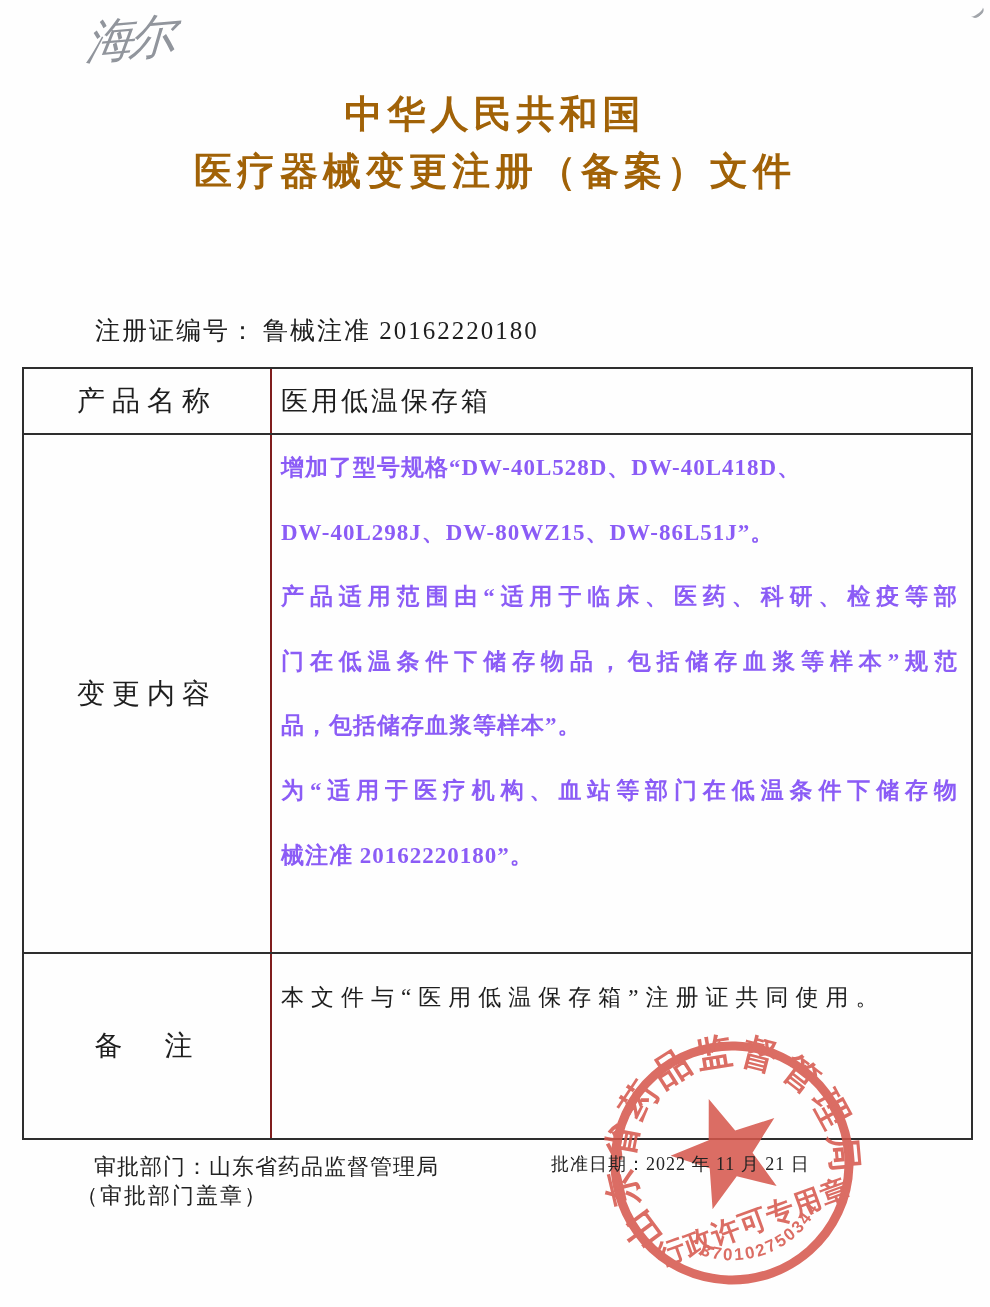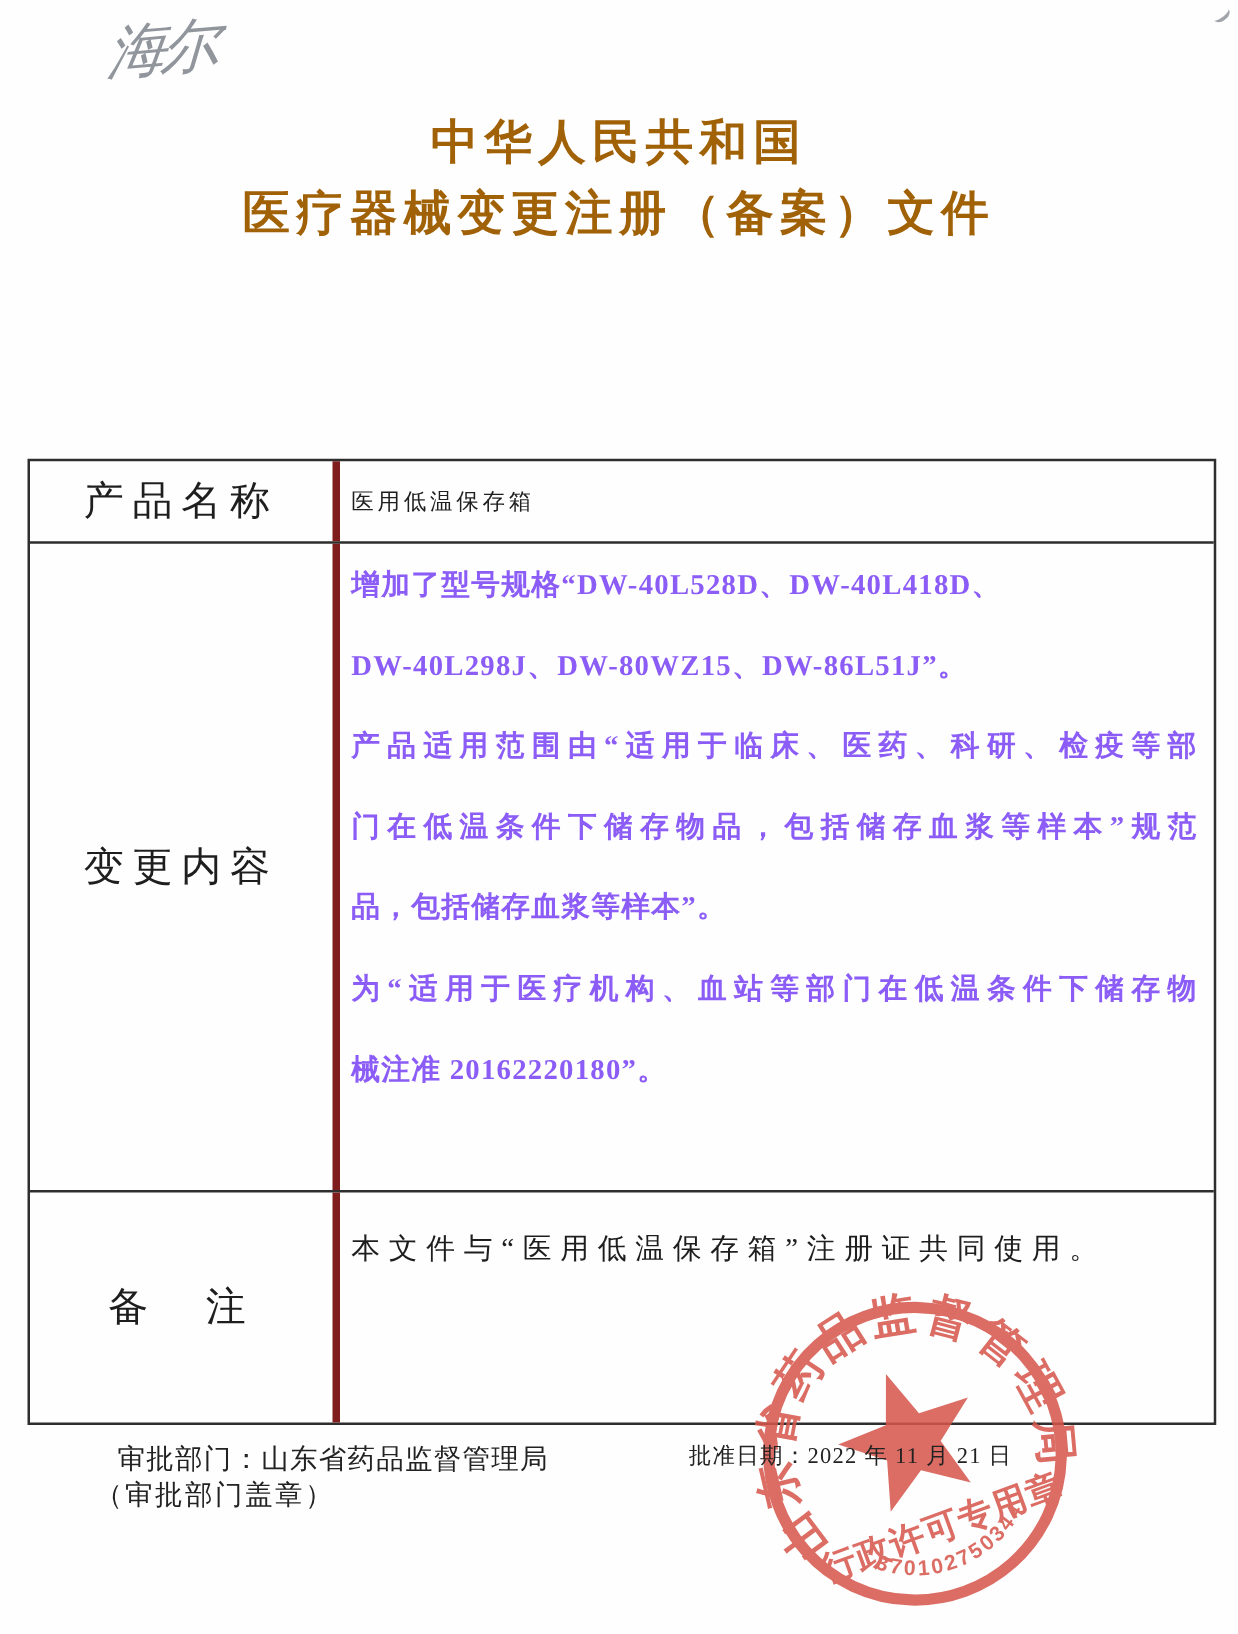--- a/index.html
+++ b/index.html
@@ -32,31 +32,31 @@
   }
   .reg-line .val{padding-left:6px;}
   
   .doc-table{
     position:absolute;left:22px;top:367px;width:951px;
     border:2px solid #2e2e2e;box-sizing:border-box;background:transparent;
   }
   .t-row{display:flex;box-sizing:border-box;}
   .t-row + .t-row{border-top:2px solid #2e2e2e;}
   .t-label{
-    width:248px;flex:0 0 248px;border-right:6px solid #7f1d1d;
+    width:248px;flex:0 0 248px;border-right:2px solid #7f1d1d;
     display:flex;align-items:center;justify-content:center;
-    font-size:32px;letter-spacing:7px;color:#1e1e1e;box-sizing:border-box;
+    font-size:28px;letter-spacing:7px;color:#1e1e1e;box-sizing:border-box;
   }
   .t-content{flex:1;min-width:0;padding:0 14px 0 9px;box-sizing:border-box;color:#1e1e1e;}
   .row-product{height:64px;}
-  .row-product .t-content{display:flex;align-items:center;font-size:18px;letter-spacing:3px;}
+  .row-product .t-content{display:flex;align-items:center;font-size:27px;letter-spacing:3px;}
   .row-change{height:519px;}
   .row-change .t-content{padding-top:1px;}
   .row-remark{height:186px;}
-  .row-remark .t-content{padding-top:16px;}
+  .row-remark .t-content{padding-top:1px;margin-top:14px;}
   .line{
     font-size:23px;line-height:64.6px;letter-spacing:1px;white-space:nowrap;color:#8b5cf6;font-weight:bold;
   }
   .line.fill{white-space:normal;text-align:justify;text-align-last:justify;letter-spacing:0;}
   .remark-line{font-size:23px;line-height:58px;letter-spacing:7px;white-space:nowrap;color:#1e1e1e;}
   
   .footer-dept{position:absolute;left:94px;top:1152px;font-size:22px;letter-spacing:1px;z-index:3;}
   .footer-date{position:absolute;left:551px;top:1152px;font-size:18px;letter-spacing:1px;z-index:3;}
   .footer-seal-note{position:absolute;left:76px;top:1181px;font-size:22px;letter-spacing:2px;z-index:3;}
   
@@ -73,20 +73,23 @@
 <div class="page">
 
   <div class="handwriting">海尔</div>
   <div class="corner-mark"></div>
 
   <div class="titles">
     <div>中华人民共和国</div>
     <div>医疗器械变更注册（备案）文件</div>
   </div>
 
+  <div class="reg-line">
+    <span>注册证编号：</span><span class="val">鲁械注准 20162220180</span>
+  </div>
 
   <div class="doc-table">
     <div class="t-row row-product">
       <div class="t-label">产品名称</div>
       <div class="t-content">医用低温保存箱</div>
     </div>
     <div class="t-row row-change">
       <div class="t-label">变更内容</div>
       <div class="t-content">
         <div class="line">增加了型号规格“DW-40L528D、DW-40L418D、</div>

